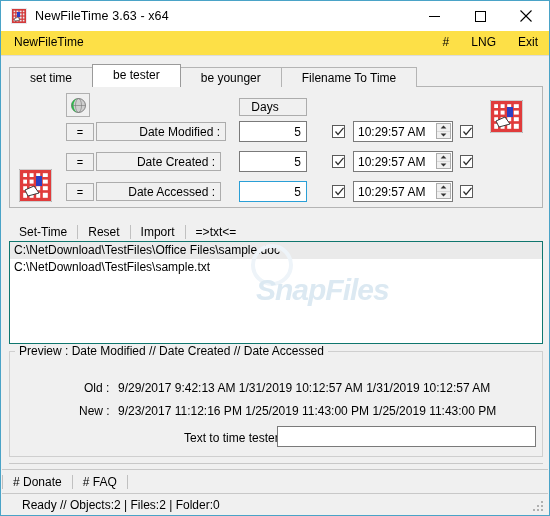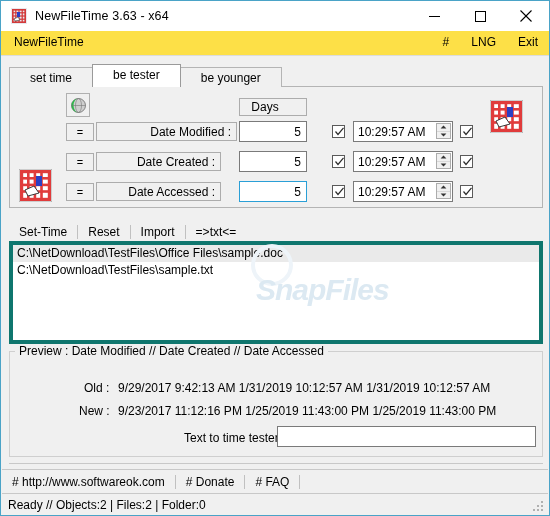--- a/index.html
+++ b/index.html
@@ -214,21 +214,21 @@
     background: #c0c0c0;
   }
 
   
   .filelist {
     position: absolute;
     left: 8px; top: 240px;
     width: 534px;
     height: 103px;
     background: #ffffff;
-    border: 4px solid #0f766e;
+    border: 1px solid #0f766e;
     box-sizing: border-box;
     overflow: hidden;
   }
   .filerow {
     height: 17px;
     line-height: 17px;
     padding-left: 4px;
     font-size: 12px;
     white-space: nowrap;
   }
@@ -382,20 +382,21 @@
       <span class="menu-item">#</span>
       <span class="menu-item">LNG</span>
       <span class="menu-item">Exit</span>
     </div>
   </div>
 
   <div class="tabstrip">
     <div class="tab">set time</div>
     <div class="tab active">be tester</div>
     <div class="tab">be younger</div>
+    <div class="tab">Filename To Time</div>
   </div>
 
   <div class="tabpage"></div>
 
   <div style="position:absolute;left:65px;top:92px;width:24px;height:24px;border:1px solid #b0b0b0;background:#f0f0f0;box-sizing:border-box;display:flex;align-items:center;justify-content:center;">
     <svg width="17" height="17" viewBox="0 0 17 17">
       <circle cx="8.5" cy="8.5" r="7" fill="#cfcfcf" stroke="#6a6a6a" stroke-width="0.8"></circle>
       <path d="M8.5 1.5 A7 7 0 0 0 8.5 15.5 A5 7 0 0 1 8.5 1.5 Z" fill="#2db84a"></path>
       <ellipse cx="8.5" cy="8.5" rx="3" ry="7" fill="none" stroke="#777" stroke-width="0.6"></ellipse>
       <line x1="1.5" y1="8.5" x2="15.5" y2="8.5" stroke="#777" stroke-width="0.6"></line>
@@ -440,21 +441,21 @@
         <rect x="1" y="14.6" width="31" height="2.6"></rect>
         <rect x="1" y="21.2" width="31" height="2.6"></rect>
       </g>
       <rect x="17" y="7" width="6" height="10" fill="#2b3fc4"></rect>
       <path d="M6 21 L15 17 L20 24 L9 27 Z" fill="#ffffff" stroke="#3a3a3a" stroke-width="1"></path>
       <rect x="0" y="0" width="33" height="33" fill="none" stroke="#9a9a9a" stroke-width="1"></rect>
     </svg>
   </div>
 
   <div class="btn-eq" style="position:absolute;left:65px;top:122px;width:28px;height:18px;">=</div>
-  <div class="sunken-label" style="position:absolute;left:95px;top:121px;width:141px;height:19px;">Date Modified :</div>
+  <div class="sunken-label" style="position:absolute;left:95px;top:121px;width:130px;height:19px;">Date Modified :</div>
   <div class="numbox" style="position:absolute;left:238px;top:120px;width:68px;height:21px;">5</div>
   <div class="cbx" style="position:absolute;left:331px;top:124px;">
     <svg width="13" height="13" viewBox="0 0 13 13">
         <polyline points="2.5,6.5 5,9.5 10.5,2.8" fill="none" stroke="#2b2b2b" stroke-width="1.2"></polyline>
       </svg>
   </div>
   <div class="timebox" style="position:absolute;left:352px;top:120px;width:100px;height:21px;">
     <span>10:29:57 AM</span>
     <span class="spin">
       <div>
@@ -560,30 +561,29 @@
   <div class="prev-line" style="left:117px;top:403px;">9/23/2017 11:12:16 PM 1/25/2019 11:43:00 PM 1/25/2019 11:43:00 PM</div>
 
   <div class="tester-label" style="left:183px;top:430px;">Text to time tester</div>
   <div class="tester-input" style="left:276px;top:425px;width:259px;height:21px;">
     <input style="border: none; outline: none; width: 100%; height: 100%; box-sizing: border-box; padding: 0px 4px; font-family: &quot;Liberation Sans&quot;, sans-serif; font-size: 12px; background: transparent;" placeholder="">
   </div>
 
   <div class="hr-sep"></div>
 
   <div class="bottomlinks">
-    <span class="lk" style="font-size:12px;padding:0 10px;"># http://www.softwareok.com</span>
     <span class="sep" style="width:1px;height:14px;background:#c0c0c0;"></span>
     <span class="lk" style="font-size:12px;padding:0 10px;"># Donate</span>
     <span class="sep" style="width:1px;height:14px;background:#c0c0c0;"></span>
     <span class="lk" style="font-size:12px;padding:0 10px;"># FAQ</span>
     <span class="sep" style="width:1px;height:14px;background:#c0c0c0;"></span>
   </div>
 
   <div class="statusbar">
-    <span style="padding-left:6px;">Ready // Objects:2 | Files:2  | Folder:0</span>
+    <span style="padding-left:20px;">Ready // Objects:2 | Files:2  | Folder:0</span>
     <span class="grip">
       <i style="left:8px;top:8px;"></i>
         <i style="left:4px;top:8px;"></i>
         <i style="left:8px;top:4px;"></i>
       <i style="left:0px;top:8px;"></i>
         <i style="left:4px;top:4px;"></i>
         <i style="left:8px;top:0px;"></i>
     </span>
   </div>
 

